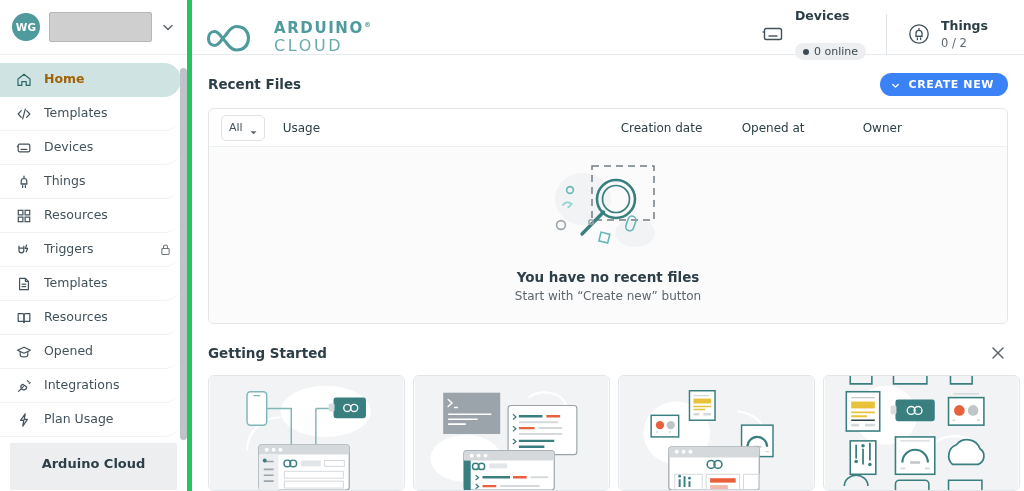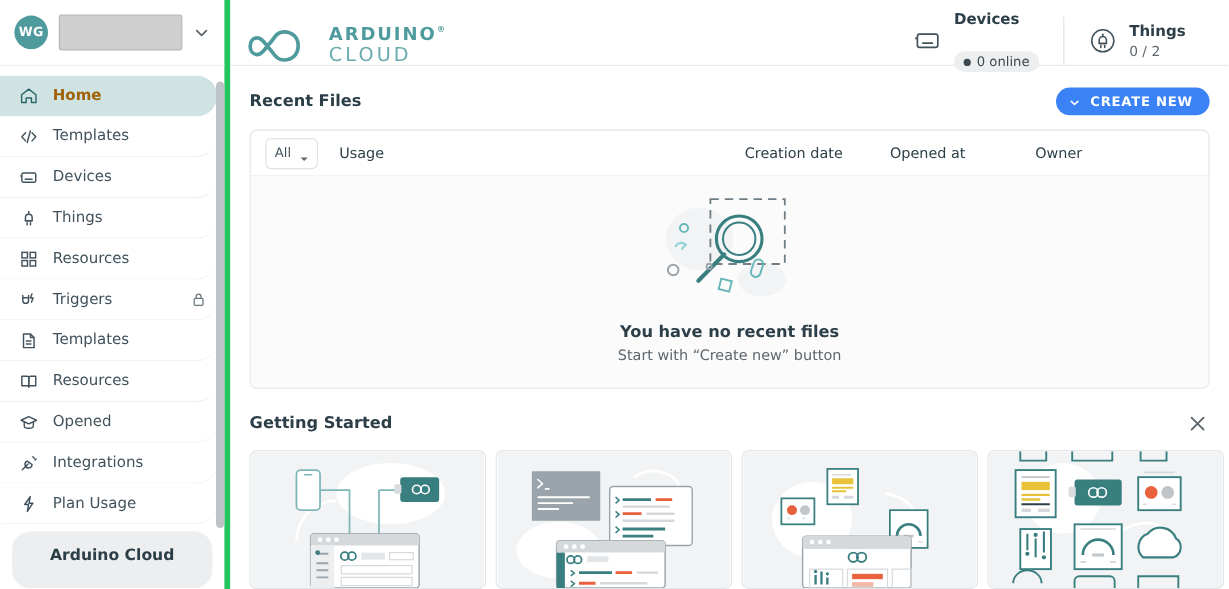--- a/index.html
+++ b/index.html
@@ -56,21 +56,21 @@
   .nav-item.active {
     background: #cfe3e2; color: #a16207; font-weight: bold;
     border-bottom-color: transparent;
   }
   .nav-item.active .ico { color: #2c6669; }
   .nav-item .lock { width: 11px; height: 13px; color: #6a757c; flex: none; }
   .nav-item .lock svg { display: block; }
 
   .promo-card {
     margin: 6px 10px 0 10px;
-    background: #eceef0; border-radius: 15px;
+    background: #eceef0; border-radius: 1px;
     padding: 13px 10px 14px 10px;
     text-align: center;
   }
   .promo-title { font-size: 13px; font-weight: bold; color: #2c3e47; }
   .promo-sub { font-size: 11px; color: #5d666d; margin-top: 5px; line-height: 1.35; }
 
   .scrollbar {
     position: absolute; left: 180px; top: 68px;
     width: 7px; height: 372px; border-radius: 4px;
     background: #bdc3c7;

